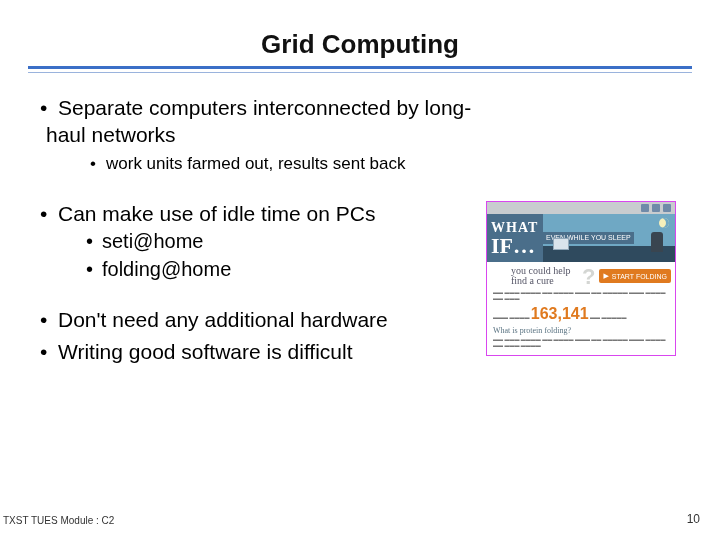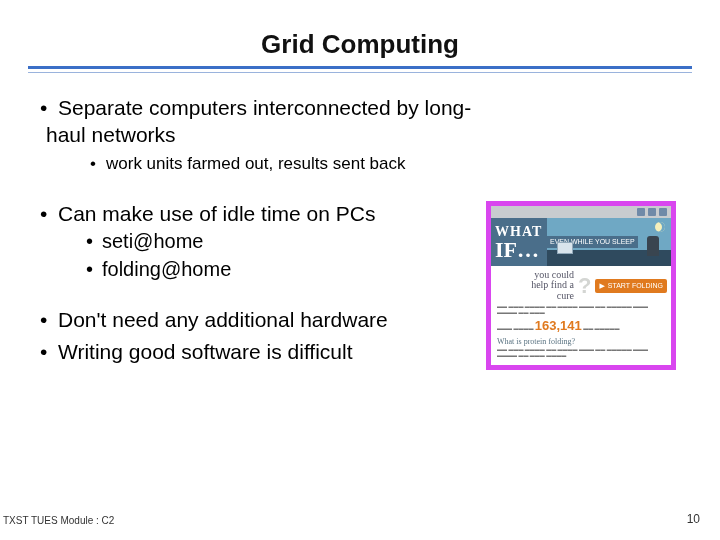--- a/index.html
+++ b/index.html
@@ -15,41 +15,41 @@
   .lvl1 > li { font-size: 21px; margin-bottom: 6px; line-height: 1.28; }
   .lvl1 > li::before { content: "•"; color: #000; display: inline-block; width: 18px; margin-left: -6px; }
   .lvl2 { margin: 4px 0 8px 44px; }
   .lvl2 > li { font-size: 17px; margin-bottom: 2px; }
   .lvl2 > li::before { content: "•"; display: inline-block; width: 16px; }
   .lvl3 { margin: 2px 0 2px 40px; }
   .lvl3 > li { font-size: 20px; margin-bottom: 2px; }
   .lvl3 > li::before { content: "•"; display: inline-block; width: 16px; }
   .gap { height: 18px; }
   .imgcol { width: 196px; padding-top: 106px; }
-  .promo { width: 190px; border: 5px solid #d946ef; background: #fff; font-size: 8px; color: #555; position: relative; }
+  .promo { width: 190px; border: 1px solid #d946ef; background: #fff; font-size: 8px; color: #555; position: relative; }
   .promo-top { background: #c8cccf; height: 12px; display: flex; justify-content: flex-end; align-items: center; gap: 3px; padding-right: 4px; }
   .tiny-ico { width: 8px; height: 8px; background: #6f8aa8; border-radius: 1px; }
   .promo-hero { display: flex; }
   .hero-left { width: 56px; background: #4a6e8a; color: #fff; padding: 6px 4px; font-family: Georgia, serif; }
   .hero-what { font-size: 14px; font-weight: bold; letter-spacing: 1px; }
   .hero-if { font-size: 22px; font-weight: bold; line-height: 0.9; }
   .hero-right { flex: 1; background: #6fa8c4; position: relative; overflow: hidden; display: flex; align-items: center; }
   .hero-banner { color:#fff; font-size: 7px; background:#4a6e8a; padding:2px 3px; line-height:1.1; }
   .moon { position:absolute; right:6px; top:4px; width:10px; height:10px; border-radius:50%; background:#f6f0bb; box-shadow: inset -3px 0 0 #6fa8c4; }
   .desk { position:absolute; bottom:0; left:0; right:0; height:16px; background:#2f4a5e; }
   .monitor { position:absolute; bottom:12px; left:10px; width:16px; height:12px; background:#d9e4ec; border:1px solid #92a9ba; }
   .chair { position:absolute; bottom:10px; right:12px; width:12px; height:20px; background:#394550; border-radius:3px 3px 0 0; }
   .promo-mid { display:flex; align-items:center; padding:4px 4px 2px 4px; gap:4px; }
-  .cure-text { font-family: Georgia, serif; font-size: 10px; text-align:right; flex:1; color:#556; line-height:1.05;margin-left:20px; }
+  .cure-text { font-family: Georgia, serif; font-size: 10px; flex:1; color:#556; line-height:1.05;margin-left:20px; }
   .qmark { font-size: 22px; color:#d4d6d3; font-weight:bold; line-height:0.8; }
   .start-btn { display:flex; align-items:center; background:#e07a1f; color:#fff; font-size:7px; padding:3px 4px; border-radius:2px; gap:3px; }
   .start-btn::before { content:"▶"; font-size:7px; }
   .promo-body { padding: 0 6px 4px 6px; font-size: 5px; color:#777; line-height:1.2; }
   .blurb { margin-bottom:3px; }
-  .bignum { color:#e07a1f; font-size: 13px; font-weight:bold; }
+  .bignum { color:#e07a1f; font-size: 16px; font-weight:bold; }
   .promo-sub { font-family: Georgia, serif; font-size: 8px; color:#5a7382; margin-top:2px; }
   .footer-left { position:absolute; left:3px; bottom:14px; font-size:10px; color:#333; }
   .footer-right { position:absolute; right:20px; bottom:14px; font-size:12px; color:#333; }
 </style>
 </head>
 <body>
 
 <div class="slide">
   <div class="title">Grid Computing</div>
   <div class="hr-wrap">

